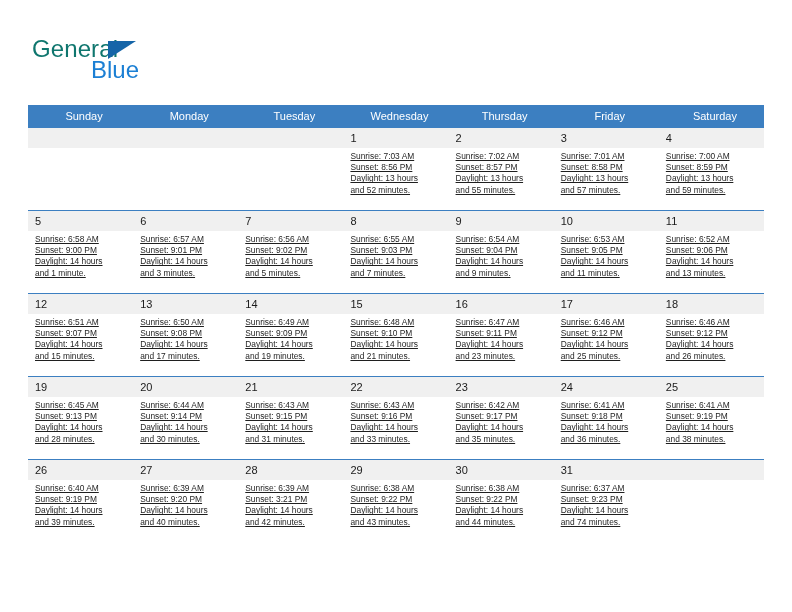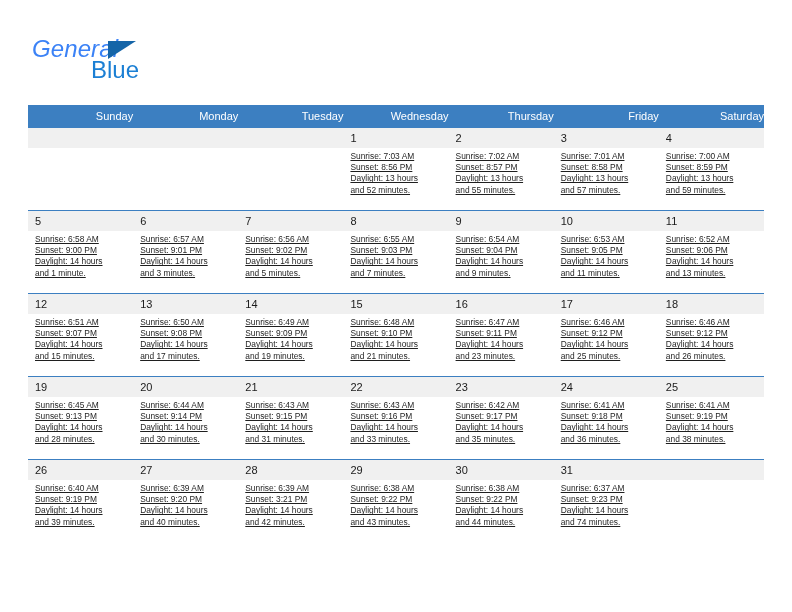--- a/index.html
+++ b/index.html
@@ -35,23 +35,22 @@
     top: 8px;
     width: 220px;
     height: 54px;
   }
   .brand-general {
     position: absolute;
     left: 0;
     top: 0;
     font-size: 24px;
     letter-spacing: 0.1px;
-    color: #3b82f6;
+    color: #0f766e;
     line-height: 26px;
-    font-style: italic;
   }
   .brand-triangle {
     position: absolute;
     left: 76px;
     top: 5px;
     width: 0;
     height: 0;
     border-left: 28px solid #1565a8;
     border-bottom: 18px solid transparent;
   }
@@ -91,21 +90,21 @@
     top: 105px;
     width: 736px;
     border-collapse: collapse;
     table-layout: fixed;
   }
   .calendar th {
     background: #3c7fc1;
     color: #ffffff;
     font-size: 11px;
     font-weight: normal;
-    text-align: right;
+    text-align: center;
     padding: 5px 0 5px 7px;
     height: 12px;
     line-height: 13px;
     border: none;
   }
   .calendar td {
     vertical-align: top;
     padding: 0;
     border: none;
     border-top: 1.6px solid #3c7fc1;

